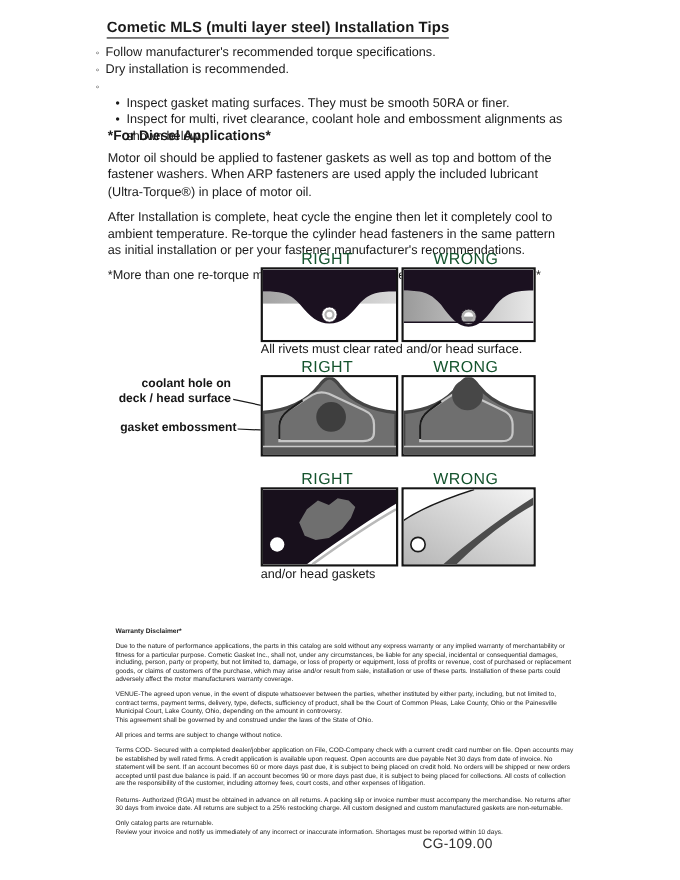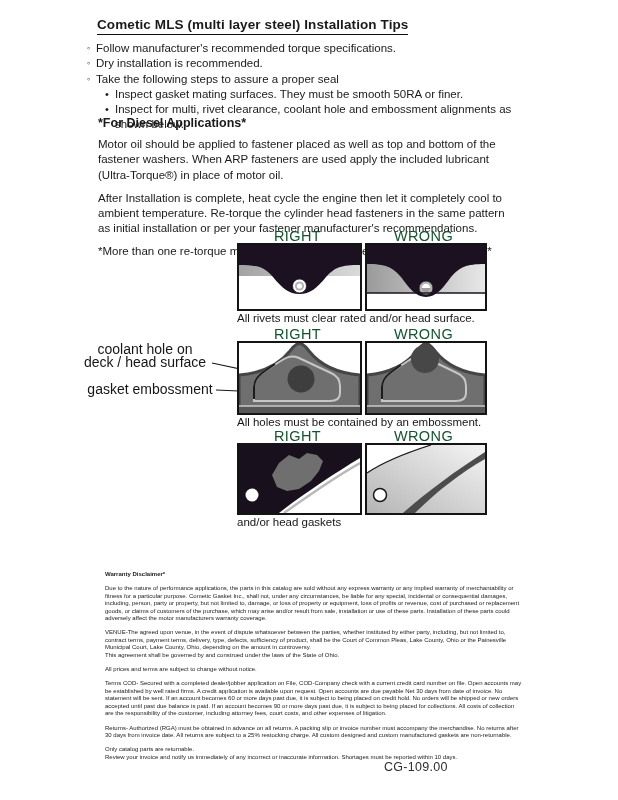--- a/index.html
+++ b/index.html
@@ -27,21 +27,21 @@
   .dlabel { position: absolute; width: 121px; text-align: center; font-size: 14.5px; letter-spacing: 0.4px; color: #14532d; }
   .dlabel.right-col { left: 237px; }
   .dlabel.wrong-col { left: 364px; width: 119px; }
   .dbox { position: absolute; border: 2px solid #141414; background: #fff; }
   .dbox svg { display: block; }
   .dbox.left-col { left: 237px; }
   .dbox.right2-col { left: 365px; }
   .dcaption { position: absolute; left: 237px; font-size: 11.5px; line-height: 13.5px; color: #161616; }
 
   
-  .side-label { position: absolute; text-align: center; font-size: 14px; line-height: 12.5px; color: #161616; }
+  .side-label { position: absolute; text-align: right; font-size: 11px; line-height: 12.5px; color: #161616; font-weight: bold; }
   .leader-lines { position: absolute; left: 120px; top: 335px; }
 
   
   .legal { position: absolute; left: 105px; top: 571px; width: 419px; font-size: 6px; line-height: 7.4px; color: #222; }
   .legal .lhead { font-weight: bold; margin-bottom: 7px; }
   .legal p { margin-bottom: 7px; }
 
   .footer { position: absolute; left: 384px; top: 760px; font-size: 12.5px; letter-spacing: 0.3px; color: #2e2e2e; }
 </style>
 </head>
@@ -55,35 +55,34 @@
     <div class="bullet-row">
       <span class="marker">◦</span>
       <span>Follow manufacturer's recommended torque specifications.</span>
     </div>
     <div class="bullet-row">
       <span class="marker">◦</span>
       <span>Dry installation is recommended.</span>
     </div>
     <div class="bullet-row">
       <span class="marker">◦</span>
-      <span>Take the following steps to assure a proper seal</span>
     </div>
     <div class="bullet-row sub">
       <span class="marker">•</span>
       <span>Inspect gasket mating surfaces.  They must be smooth 50RA or finer.</span>
     </div>
     <div class="bullet-row sub">
       <span class="marker">•</span>
       <span>Inspect for multi, rivet clearance, coolant hole and embossment alignments as shown below.</span>
     </div>
   </div>
 
   <div class="diesel">
     <h2>*For Diesel Applications*</h2>
-    <p>Motor oil should be applied to fastener placed as well as top and bottom of the fastener washers. When ARP fasteners are used apply the included lubricant (Ultra-Torque®) in place of motor oil.</p>
+    <p>Motor oil should be applied to fastener gaskets as well as top and bottom of the fastener washers. When ARP fasteners are used apply the included lubricant (Ultra-Torque®) in place of motor oil.</p>
     <p>After Installation is complete, heat cycle the engine then let it completely cool to ambient temperature. Re-torque the cylinder head fasteners in the same pattern as initial installation or per your fastener manufacturer's recommendations.</p>
     <p>*More than one re-torque may be required to achieve proper fastener stretch*</p>
   </div>
 
   <div class="dlabel right-col" style="top:228px">RIGHT</div>
   <div class="dlabel wrong-col" style="top:228px">WRONG</div>
 
   <div class="dbox left-col" style="top:243px">
     <svg viewBox="0 0 121 64" width="121" height="64">
       <defs>
@@ -148,21 +147,20 @@
     <svg viewBox="0 0 118 70" width="118" height="70">
       <rect x="0" y="0" width="118" height="70" fill="#ffffff"></rect>
       <path d="M0,32 C23,30 39,22 50,8 C54,2.5 57,0.5 59,0.5 C61,0.5 64,2.5 68,8 C79,22 95,30 118,32 L118,70 L0,70 Z" fill="#6f6f6f" stroke="#454545" stroke-width="3"></path>
       <rect x="0" y="63" width="118" height="7" fill="#575757"></rect>
       <line x1="0" y1="63" x2="118" y2="63" stroke="#c9c9c9" stroke-width="1.4"></line>
       <path d="M15,58 L15,44 C15,38 18,34 23,30 L44,16 C49,13 54,13 59,15 L90,30 C97,33 99,38 99,43 L99,50 C99,56 95,58 89,58 Z" fill="none" stroke="#c6c6c6" stroke-width="2"></path>
       <path d="M15,56 L15,44 C15,38 18,34 23,30 L34,22" fill="none" stroke="#1c1c1c" stroke-width="2"></path>
       <circle cx="58" cy="16" r="14" fill="#474747"></circle>
     </svg>
   </div>
-  <div class="dcaption" style="top:416px">All holes must be contained by an embossment.</div>
 
   <div class="dlabel right-col" style="top:428px">RIGHT</div>
   <div class="dlabel wrong-col" style="top:428px">WRONG</div>
 
   <div class="dbox left-col" style="top:443px">
     <svg viewBox="0 0 121 68" width="121" height="68">
       <rect x="0" y="0" width="121" height="68" fill="#ffffff"></rect>
       <path d="M0,0 H121 V13 C96,28 63,50 40,68 L0,68 Z" fill="#18101c"></path>
       <path d="M121,18 C96,32 66,53 45,68" fill="none" stroke="#b9b9b9" stroke-width="2.4"></path>
       <path d="M38,42 L33,30 L40,18 L50,10 L60,14 L68,8 L78,10 L84,16 L80,26 L72,36 L60,44 L48,46 Z" fill="#6f6f6f"></path>

